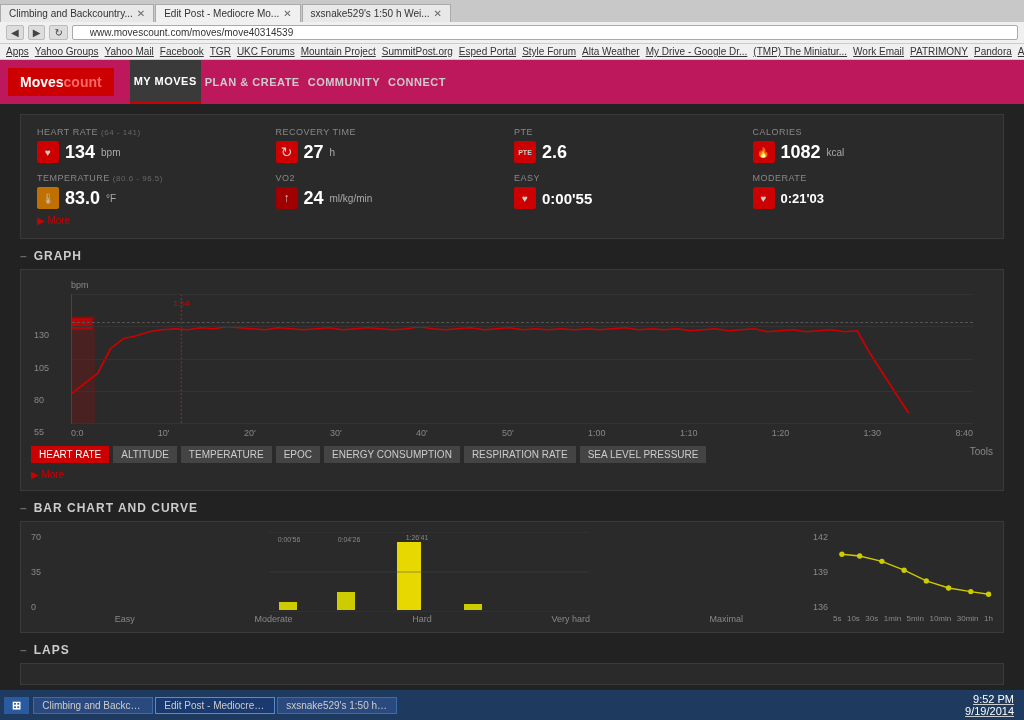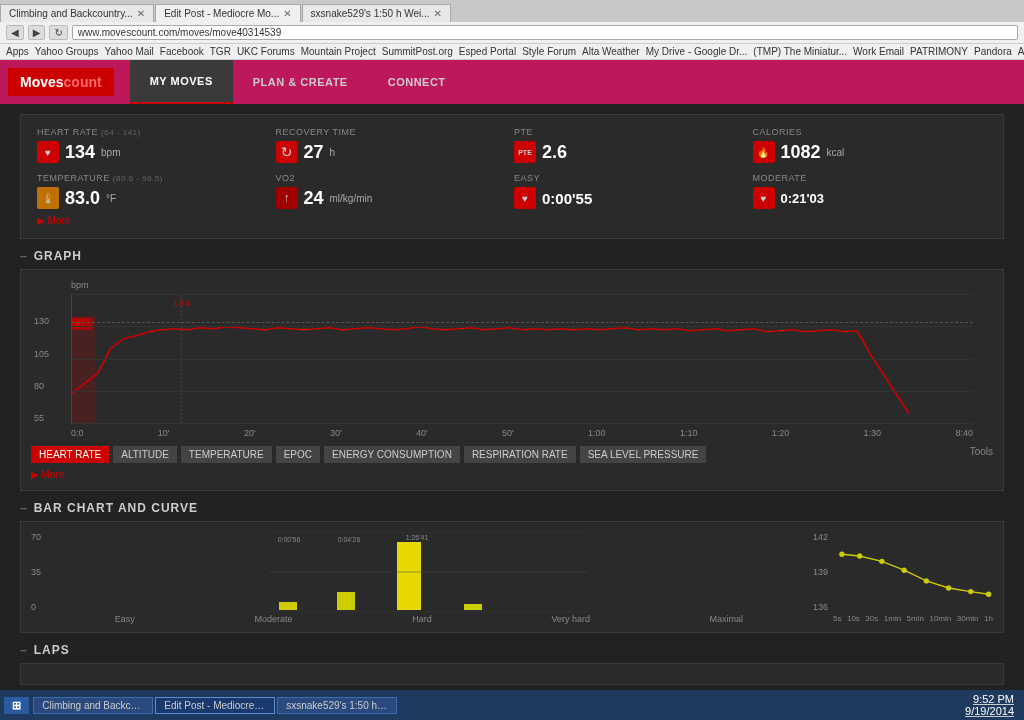--- a/index.html
+++ b/index.html
@@ -59,37 +59,38 @@
       padding: 1px 4px;
       font-size: 10px;
       cursor: pointer;
       color: #444;
     }
     .address-bar {
       flex: 1;
       background: white;
       border: 1px solid #aaa;
       border-radius: 2px;
-      padding: 1px 5px;
+      padding: 1px 17px;
       font-size: 10px;
       color: #333;
     }
     .bookmarks-bar {
       background: #f0f0f0;
       padding: 2px 6px;
       display: flex;
       align-items: center;
       gap: 6px;
       border-bottom: 1px solid #ccc;
       font-size: 10px;
       color: #333;
     }
     .bookmark-item {
       cursor: pointer;
       white-space: nowrap;
+      text-decoration: underline;
     }
 
     
     .app-header {
       background: #be185d;
       display: flex;
       align-items: center;
       height: 44px;
       padding: 0 0 0 8px;
     }
@@ -103,21 +104,21 @@
     }
     .logo span { color: #ff6666; }
     .main-nav {
       display: flex;
       height: 100%;
     }
     .nav-item {
       color: #ccc;
       font-size: 11px;
       font-weight: bold;
-      padding: 0 20px;
+      padding: 0 4px;
       display: flex;
       align-items: center;
       cursor: pointer;
       letter-spacing: 0.5px;
       text-transform: uppercase;
     }
     .nav-item.active { color: white; background: #3a3a3a; border-bottom: 2px solid #cc0000; }
 
     
     .content {
@@ -210,21 +211,21 @@
     .graph-area {
       position: relative;
       height: 130px;
       border-left: 1px solid #444;
       border-bottom: 1px solid #444;
       margin: 4px 20px 0 40px;
     }
     .graph-y-labels {
       position: absolute;
       left: -38px;
-      top: 0;
+      top: 14px;
       height: 100%;
       display: flex;
       flex-direction: column;
       justify-content: space-between;
     }
     .graph-y-label {
       font-size: 9px;
       color: #888;
     }
     .graph-x-labels {
@@ -406,20 +407,21 @@
   </div>
 </div>
 
 <div class="app-header">
   <div class="logo">
     <span style="color:white">Moves</span><span>count</span>
   </div>
   <div class="main-nav">
     <div class="nav-item active">MY MOVES</div>
     <div class="nav-item">PLAN &amp; CREATE</div>
+    <div class="nav-item">COMMUNITY</div>
     <div class="nav-item">CONNECT</div>
   </div>
 </div>
 
 <div class="content">
 
   <div class="stats-section">
     <div class="stats-grid">
 
       <div class="stat-item">

